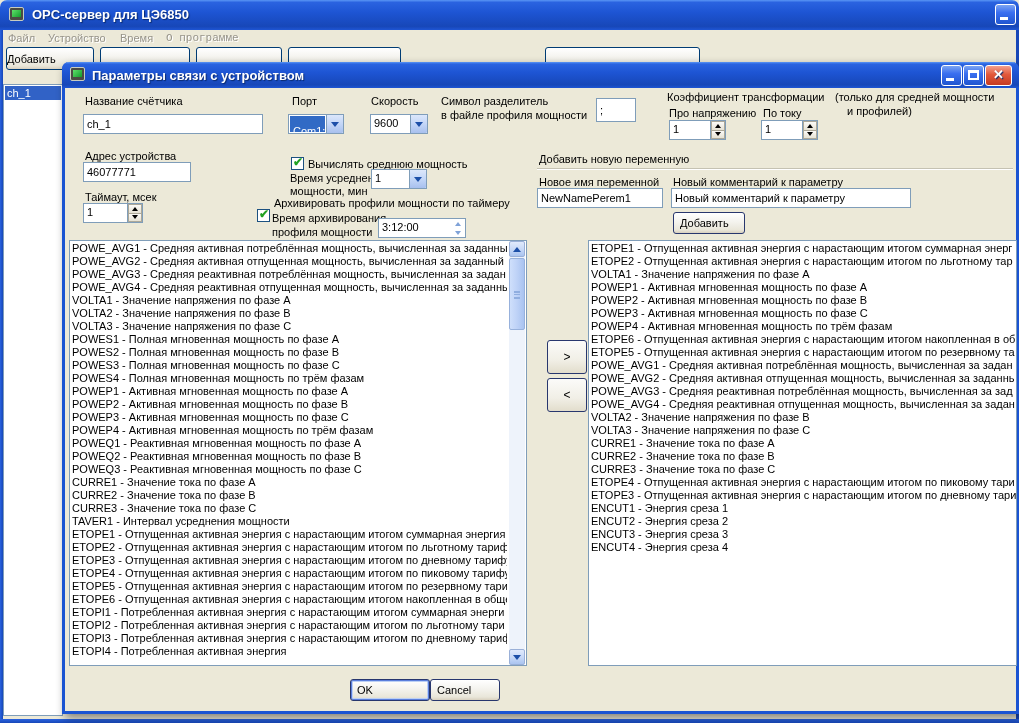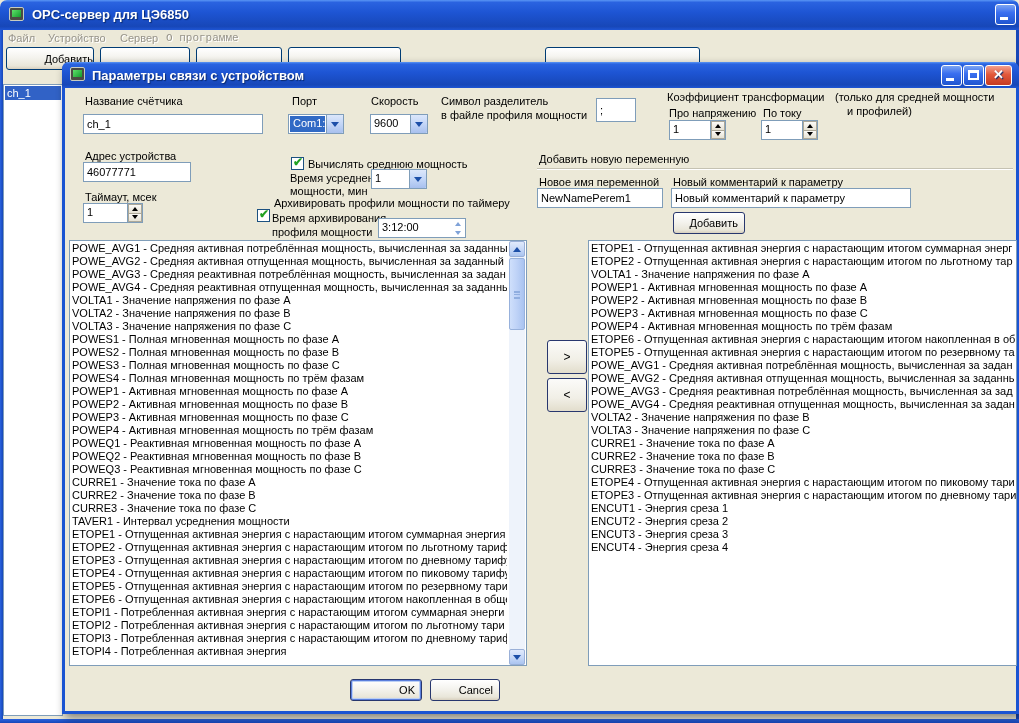--- a/index.html
+++ b/index.html
@@ -22,29 +22,29 @@
           color:#fff;position:absolute;top:4px;}
   .tb-btn.close{background:linear-gradient(180deg,#f3a08c 0%,#e2583b 45%,#c53b22 100%);}
   .glyph-min{position:absolute;left:4px;bottom:4px;width:8px;height:3px;background:#fff;}
   .glyph-max{position:absolute;left:4px;top:4px;width:11px;height:10px;border:2px solid #fff;border-top-width:3px;}
   .glyph-x{position:absolute;left:0;top:1px;width:100%;text-align:center;font-size:13px;font-weight:bold;color:#fff;}
 
   
   .menu-item{color:#97948a;text-shadow:1px 1px 0 #ffffff;margin-right:22px;}
   .xp-btn{border:1px solid #003c74;border-radius:3px;
           background:linear-gradient(180deg,#ffffff 0%,#f4f3ee 45%,#e9e6d9 85%,#d8d0bf 100%);
-          font-size:11px;text-align:right;}
+          font-size:11px;text-align:left;}
 
   
   .tb-input{border:1px solid #7f9db9;background:#fff;font-family:"Liberation Sans",sans-serif;
             font-size:11px;padding:1px 3px;height:20px;}
   .lbl{white-space:nowrap;}
   .combo{border:1px solid #7f9db9;background:#fff;height:20px;display:flex;align-items:stretch;}
   .combo .val{flex:1;padding:2px 2px 0 3px;overflow:hidden;white-space:nowrap;}
-  .combo .val.sel{background:#316ac5;color:#fff;margin:1px;padding-top:1px;}
+  .combo .val.sel{background:#316ac5;color:#fff;margin:1px;padding-top:9px;}
   .combo .drop{width:17px;border-left:1px solid #7f9db9;border-radius:0 1px 1px 0;
                background:linear-gradient(180deg,#dce7fb 0%,#c3d6f7 50%,#a8c0ee 100%);
                display:flex;align-items:center;justify-content:center;}
   .tri{width:0;height:0;}
   .tri.down{border-left:4px solid transparent;border-right:4px solid transparent;border-top:5px solid #1c4fa8;}
   .tri.up-s{border-left:3px solid transparent;border-right:3px solid transparent;border-bottom:4px solid #000;}
   .tri.dn-s{border-left:3px solid transparent;border-right:3px solid transparent;border-top:4px solid #000;}
   .spinner{border:1px solid #7f9db9;background:#fff;height:20px;display:flex;}
   .spinner .val{flex:1;padding:2px 0 0 3px;white-space:nowrap;overflow:hidden;}
   .spin-btns{width:15px;display:flex;flex-direction:column;border-left:1px solid #7f9db9;}
@@ -83,21 +83,21 @@
     <div class="abs win-icon" style="left:9px;top:7px;"></div>
     <span class="abs" style="left:32px;top:7px;">OPC-сервер для ЦЭ6850</span>
     <div class="tb-btn" style="left:995px;">
         <div class="glyph-min"></div>
       </div>
   </div>
 
   <div class="abs" style="left:3px;top:30px;width:1016px;height:17px;">
     <span class="menu-item abs" style="left:5px;top:2px;">Файл</span>
     <span class="menu-item abs" style="left:45px;top:2px;">Устройство</span>
-    <span class="menu-item abs" style="left:117px;top:2px;">Сервер</span>
+    <span class="menu-item abs" style="left:117px;top:2px;">Время</span>
     <span class="menu-item abs" style="left:163px;top:2px;font-family:Liberation Mono, monospace;">О программе</span>
   </div>
 
   <div class="abs xp-btn" style="left:6px;top:47px;width:88px;height:23px;padding-top:5px;">Добавить</div>
   <div class="abs xp-btn" style="left:100px;top:47px;width:90px;height:23px;"></div>
   <div class="abs xp-btn" style="left:196px;top:47px;width:86px;height:23px;"></div>
   <div class="abs xp-btn" style="left:288px;top:47px;width:113px;height:23px;"></div>
   <div class="abs xp-btn" style="left:545px;top:47px;width:155px;height:23px;"></div>
 
   <div class="abs" style="left:3px;top:84px;width:60px;height:632px;background:#fff;border:1px solid #7f9db9;">
@@ -301,17 +301,17 @@
         <div class="li">CURRE2 - Значение тока по фазе В</div>
         <div class="li">CURRE3 - Значение тока по фазе С</div>
         <div class="li">ETOPE4 - Отпущенная активная энергия с нарастающим итогом по пиковому тари</div>
         <div class="li">ETOPE3 - Отпущенная активная энергия с нарастающим итогом по дневному тари</div>
         <div class="li">ENCUT1 - Энергия среза 1</div>
         <div class="li">ENCUT2 - Энергия среза 2</div>
         <div class="li">ENCUT3 - Энергия среза 3</div>
         <div class="li">ENCUT4 - Энергия среза 4</div>
       </div>
 
-    <button class="abs xp-btn default-ring" style="left:285px;top:617px;width:72px;height:22px;font-family:'Liberation Sans',sans-serif;">OK</button>
+    <button class="abs xp-btn default-ring" style="left:285px;top:617px;width:80px;height:22px;font-family:'Liberation Sans',sans-serif;">OK</button>
     <button class="abs xp-btn" style="left:365px;top:617px;width:70px;height:22px;border-color:#28376e;font-family:'Liberation Sans',sans-serif;">Cancel</button>
   </div>
 
 </div>
 
 </body></html>

